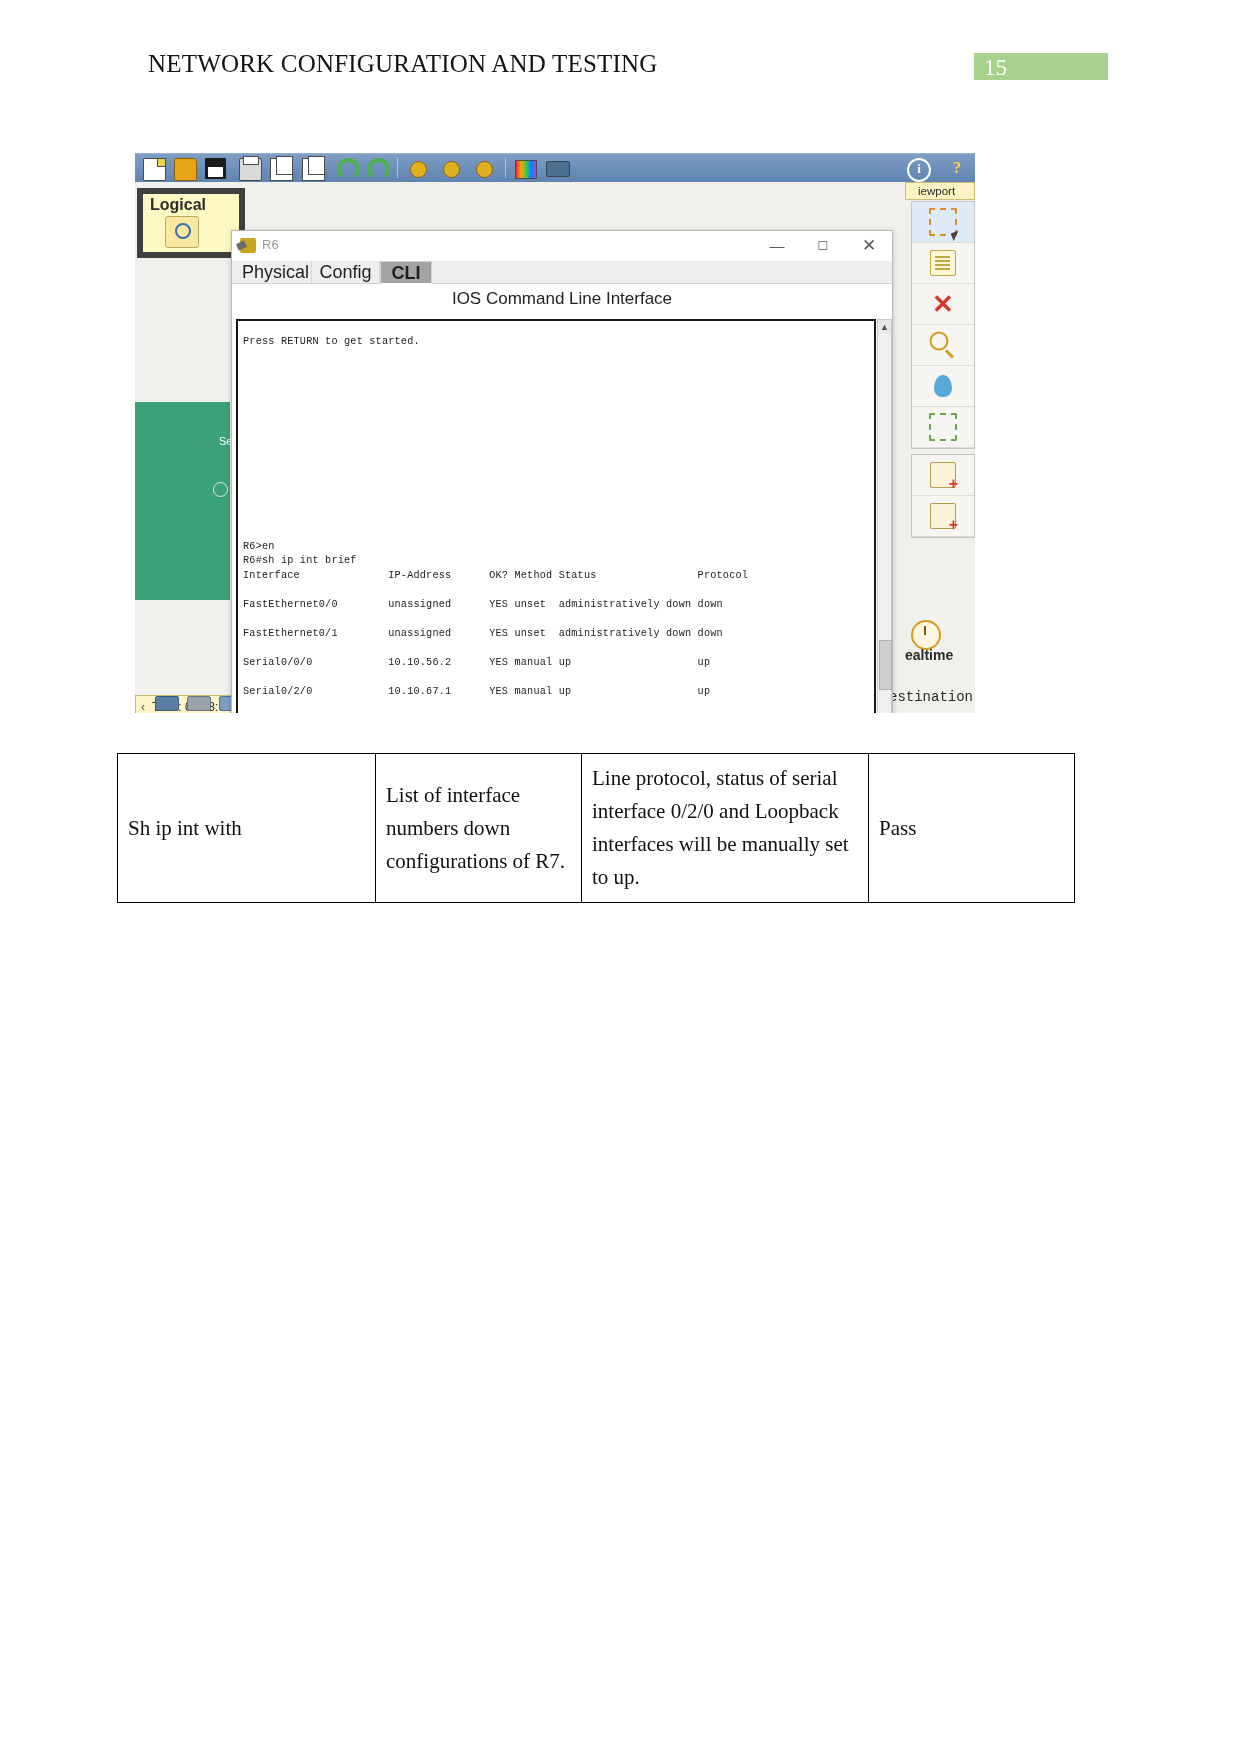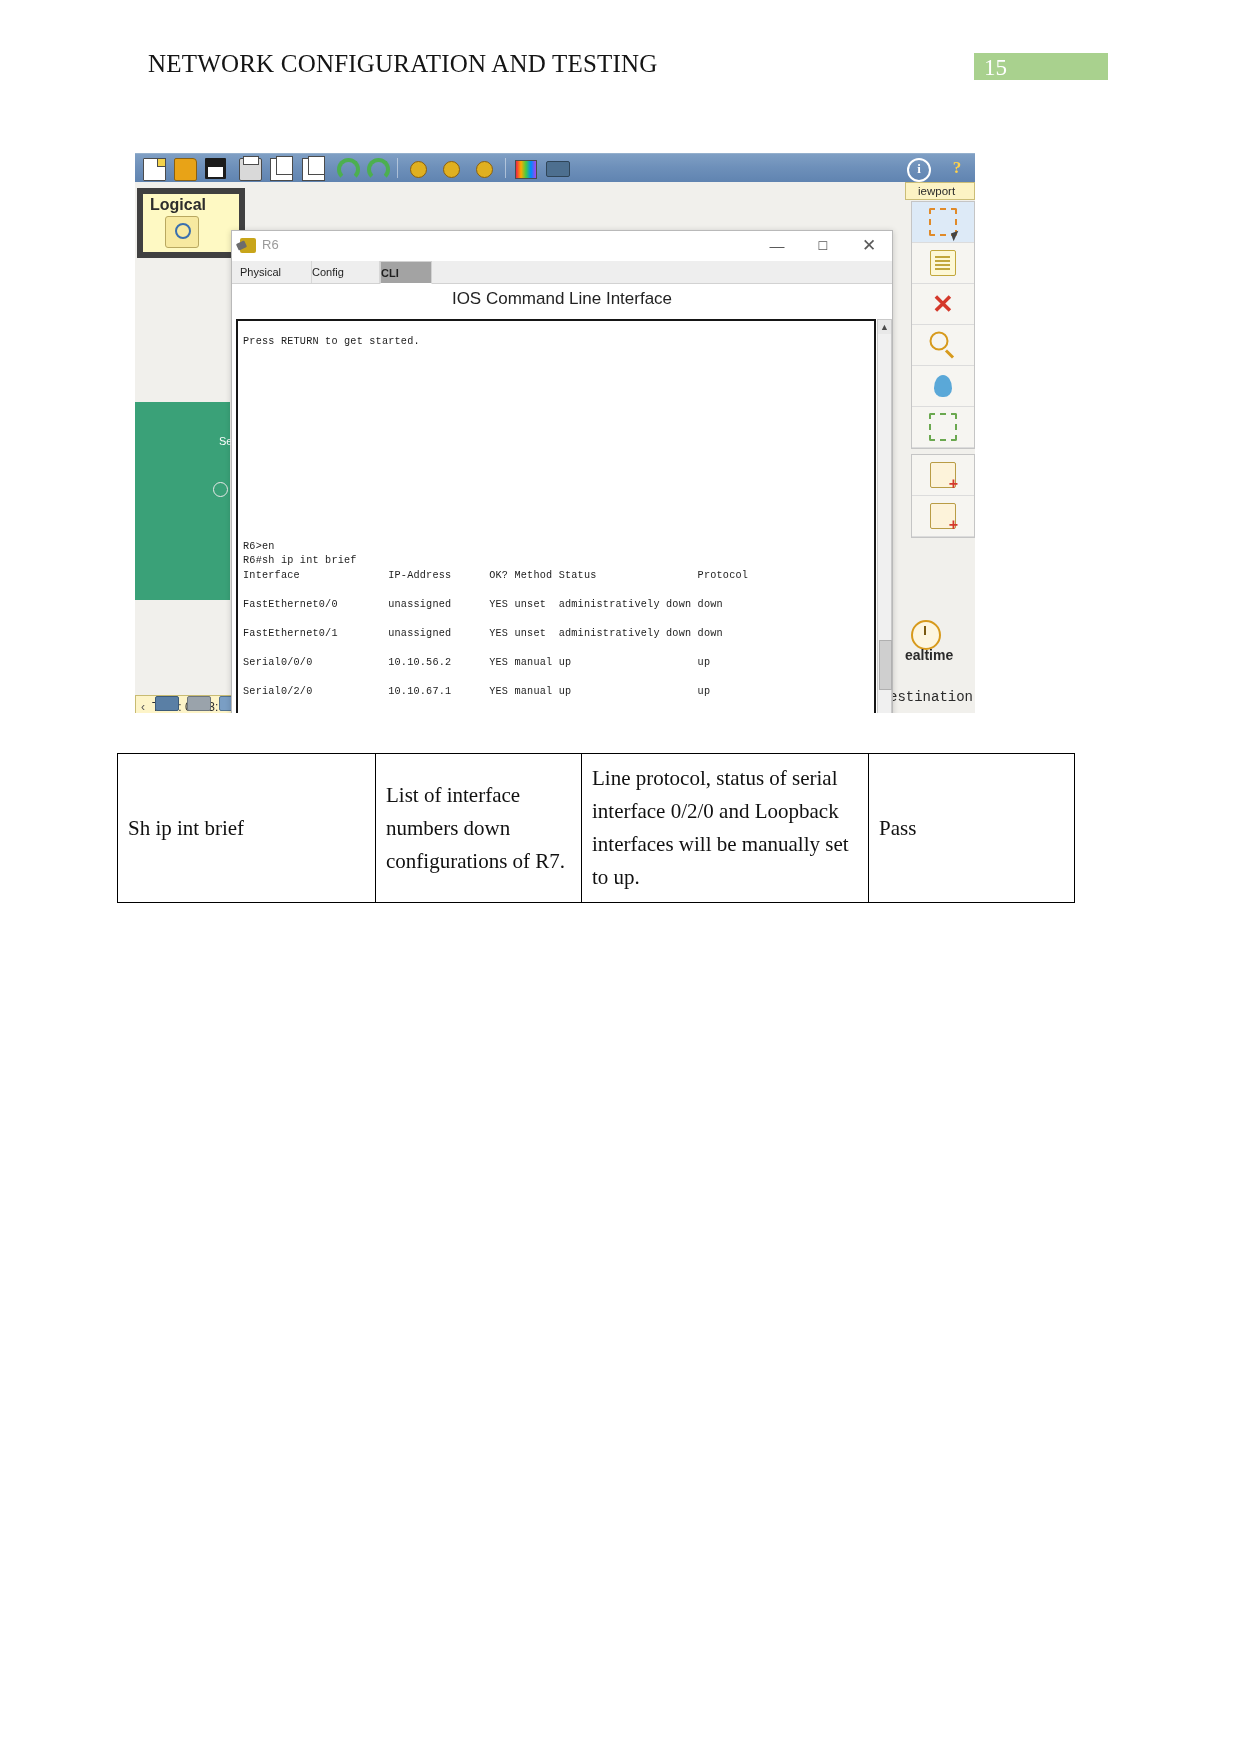--- a/index.html
+++ b/index.html
@@ -351,22 +351,22 @@
 
   #r6-tabs {
     position: absolute; left: 0; top: 30px;
     width: 660px; height: 22px;
     background: #eeeeee;
     border-bottom: 1px solid #d2d2d2;
   }
   .r6-tab {
     position: absolute; top: 0; height: 22px;
     font-family: "Liberation Sans", sans-serif;
-    font-size: 11px; color: #1f1f1f;
-    line-height: 22px; text-align: left;
+    font-size: 18px; color: #1f1f1f;
+    line-height: 22px; text-align: center;
     box-sizing: border-box;
     border-right: 1px solid #d7d7d7;
   }
   .r6-tab.active {
     background: #a3a3a3;
     border: 1px solid #d2d2d2;
     border-bottom: 1px solid #ffffff;
     height: 23px;
     font-weight: bold;
   }
@@ -585,19 +585,19 @@
 
       </div>
     </div>
 
   </div>
 </div>
 
 <table id="results-table">
   <tbody>
     <tr>
-      <td class="col-1">Sh ip int brief</td>
+      <td class="col-1">Sh ip int with</td>
       <td class="col-2 cell-top">List of interface numbers down configurations of R7.</td>
       <td class="col-3 cell-top">Line protocol, status of serial interface 0/2/0 and Loopback interfaces will be manually set to up.</td>
       <td class="col-4">Pass</td>
     </tr>
   </tbody>
 </table>
 
 </body></html>

